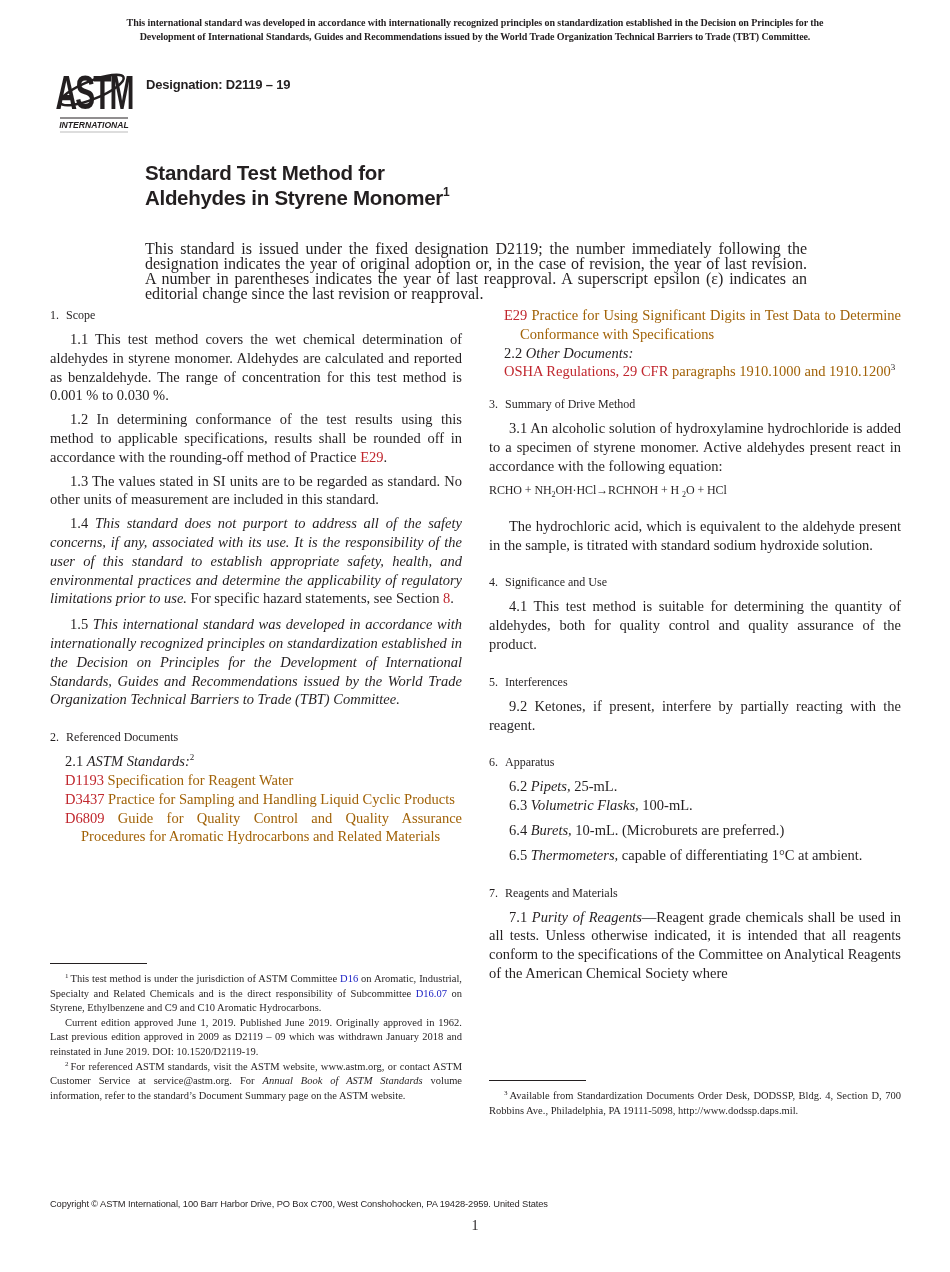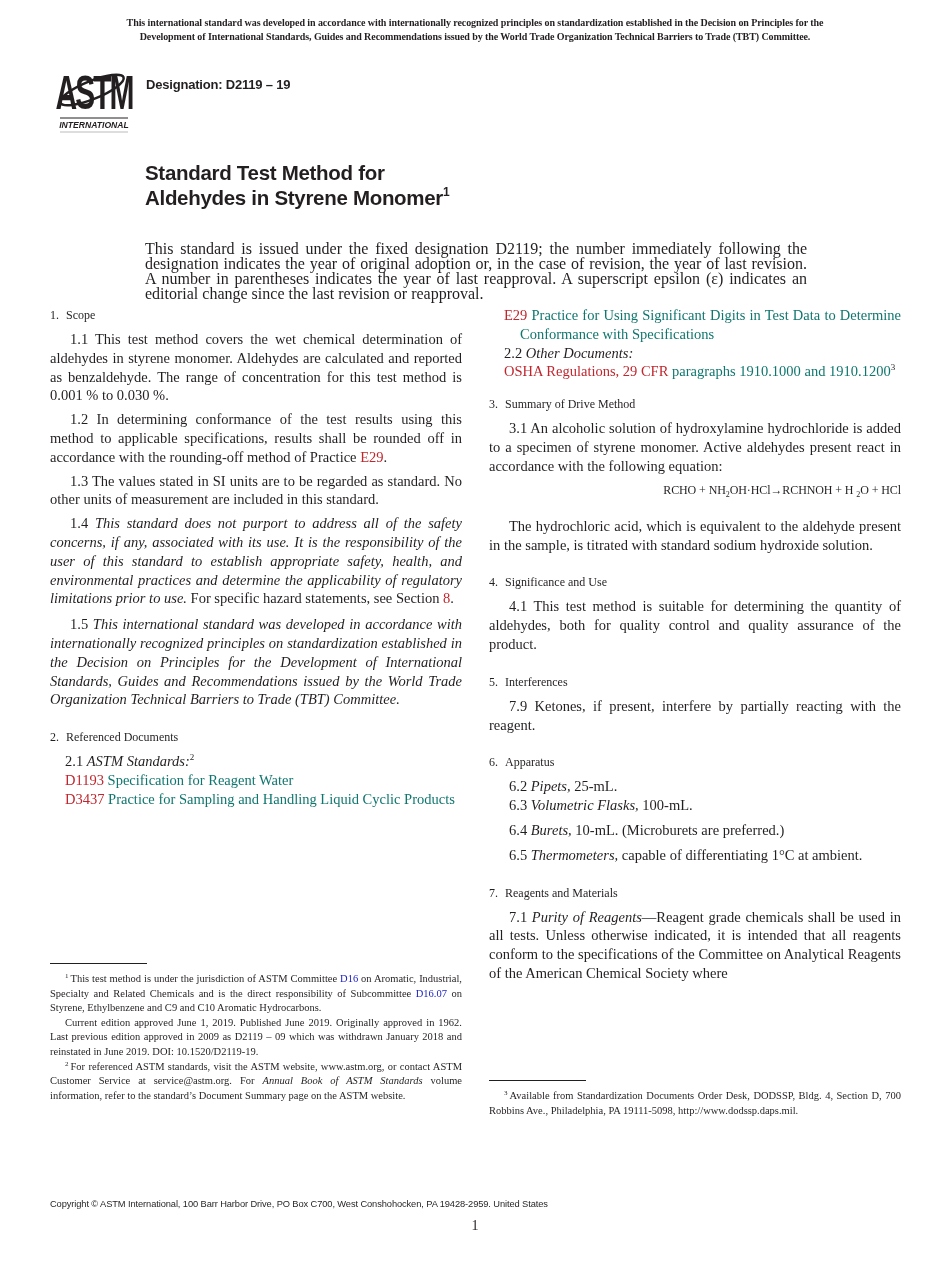--- a/index.html
+++ b/index.html
@@ -22,27 +22,27 @@
   .col-right { left: 489px; }
 
   h2.sec { font-size: 12px; font-weight: normal; line-height: 19px; margin-bottom: 5px; }
   h2.sec .num { margin-right: 7px; }
   p.para { text-align: justify; text-indent: 20px; margin-bottom: 5px; }
   p.para.tight { margin-bottom: 7px; }
   .gap-sec { height: 14px; }
 
   .ref { padding-left: 31px; text-indent: -16px; text-align: justify; }
   .ref .code { color: #c0262d; }
-  .ref .ttl { color: #0f766e; }
+  .ref .ttl { color: #a16207; }
   .sub { padding-left: 15px; }
   .link-red { color: #c0262d; }
   .link-blue { color: #1d22c4; }
   sup.fn { font-size: 9px; vertical-align: 6px; line-height: 0; }
 
-  .equation { text-align: right; font-size: 12px; margin: 3px 0 12px; letter-spacing: -0.1px; }
+  .equation { text-align: left; font-size: 12px; margin: 3px 0 12px; letter-spacing: -0.1px; }
   .equation sub { font-size: 8px; }
 
   .fn-rule { position: absolute; width: 97px; border-top: 1px solid #231f20; }
   .footnotes { position: absolute; font-size: 10.5px; line-height: 14.6px; text-align: justify; }
   .footnotes p { text-indent: 15px; }
   .footnotes .fn-mark { font-size: 7px; vertical-align: 4px; line-height: 0; margin-right: 2px; }
 
   .copyright { position: absolute; left: 50px; top: 1199px; font-family: "Liberation Sans", sans-serif; font-size: 9.3px; letter-spacing: -0.1px; }
   .page-num { position: absolute; left: 0; width: 950px; top: 1218px; text-align: center; font-size: 14px; }
 </style>
@@ -79,20 +79,21 @@
   <p class="para"><span>1.2  In determining conformance of the test results using this method to applicable specifications, results shall be rounded off in accordance with the rounding-off method of Practice </span><span class="link-red">E29</span><span>.</span></p>
   <p class="para">1.3 The values stated in SI units are to be regarded as standard. No other units of measurement are included in this standard.</p>
   <p class="para tight"><span>1.4 </span><i>This standard does not purport to address all of the safety concerns, if any, associated with its use. It is the responsibility of the user of this standard to establish appropriate safety, health, and environmental practices and determine the applicability of regulatory limitations prior to use.</i><span> For specific hazard statements, see Section </span><span class="link-red">8</span><span>.</span></p>
   <p class="para"><span>1.5 </span><i>This international standard was developed in accordance with internationally recognized principles on standardization established in the Decision on Principles for the Development of International Standards, Guides and Recommendations issued by the World Trade Organization Technical Barriers to Trade (TBT) Committee.</i></p>
 
   <div class="gap-sec"></div>
   <h2 class="sec"><span class="num">2.</span><span>Referenced Documents</span></h2>
   <div class="sub"><span>2.1 </span><i>ASTM Standards:</i><sup class="fn">2</sup></div>
   <div class="ref"><span class="code">D1193</span> <span class="ttl">Specification for Reagent Water</span></div>
   <div class="ref"><span class="code">D3437</span> <span class="ttl">Practice for Sampling and Handling Liquid Cyclic Products</span></div>
+  <div class="ref"><span class="code">D6809</span> <span class="ttl">Guide for Quality Control and Quality Assurance Procedures for Aromatic Hydrocarbons and Related Materials</span></div>
 </div>
 
 <div class="fn-rule" style="left:50px; top:963px;"></div>
 <div class="footnotes" style="left:50px; top:972px; width:412px;">
   <p><span class="fn-mark">1</span><span>This test method is under the jurisdiction of ASTM Committee </span><span class="link-blue">D16</span><span> on Aromatic, Industrial, Specialty and Related Chemicals and is the direct responsibility of Subcommittee </span><span class="link-blue">D16.07</span><span> on Styrene, Ethylbenzene and C9 and C10 Aromatic Hydrocarbons.</span></p>
   <p>Current edition approved June 1, 2019. Published June 2019. Originally approved in 1962. Last previous edition approved in 2009 as D2119 – 09 which was withdrawn January 2018 and reinstated in June 2019. DOI: 10.1520/D2119-19.</p>
   <p><span class="fn-mark">2</span><span>For referenced ASTM standards, visit the ASTM website, www.astm.org, or contact ASTM Customer Service at service@astm.org. For </span><i>Annual Book of ASTM Standards</i><span> volume information, refer to the standard’s Document Summary page on the ASTM website.</span></p>
 </div>
 
 <div class="col col-right" style="top:306px;">
@@ -105,21 +106,21 @@
   <p class="para">3.1  An alcoholic solution of hydroxylamine hydrochloride is added to a specimen of styrene monomer. Active aldehydes present react in accordance with the following equation:</p>
   <div class="equation"><span>RCHO + NH</span><sub>2</sub><span>OH·HCl→RCHNOH + H </span><sub>2</sub><span>O + HCl</span></div>
   <p class="para">The hydrochloric acid, which is equivalent to the aldehyde present in the sample, is titrated with standard sodium hydroxide solution.</p>
 
   <div class="gap-sec"></div>
   <h2 class="sec"><span class="num">4.</span><span>Significance and Use</span></h2>
   <p class="para">4.1  This test method is suitable for determining the quantity of aldehydes, both for quality control and quality assurance of the product.</p>
 
   <div class="gap-sec"></div>
   <h2 class="sec"><span class="num">5.</span><span>Interferences</span></h2>
-  <p class="para">7.9  Ketones, if present, interfere by partially reacting with the reagent.</p>
+  <p class="para">9.2  Ketones, if present, interfere by partially reacting with the reagent.</p>
 
   <div class="gap-sec"></div>
   <h2 class="sec"><span class="num">6.</span><span>Apparatus</span></h2>
   <p class="para" style="margin-bottom:0;"><span>6.2  </span><i>Pipets,</i><span> 25-mL.</span></p>
   <p class="para" style="margin-bottom:6px;"><span>6.3  </span><i>Volumetric Flasks,</i><span> 100-mL.</span></p>
   <p class="para" style="margin-bottom:6px;"><span>6.4  </span><i>Burets,</i><span> 10-mL. (Microburets are preferred.)</span></p>
   <p class="para"><span>6.5  </span><i>Thermometers,</i><span> capable of differentiating 1°C at ambient.</span></p>
 
   <div class="gap-sec"></div>
   <h2 class="sec"><span class="num">7.</span><span>Reagents and Materials</span></h2>

